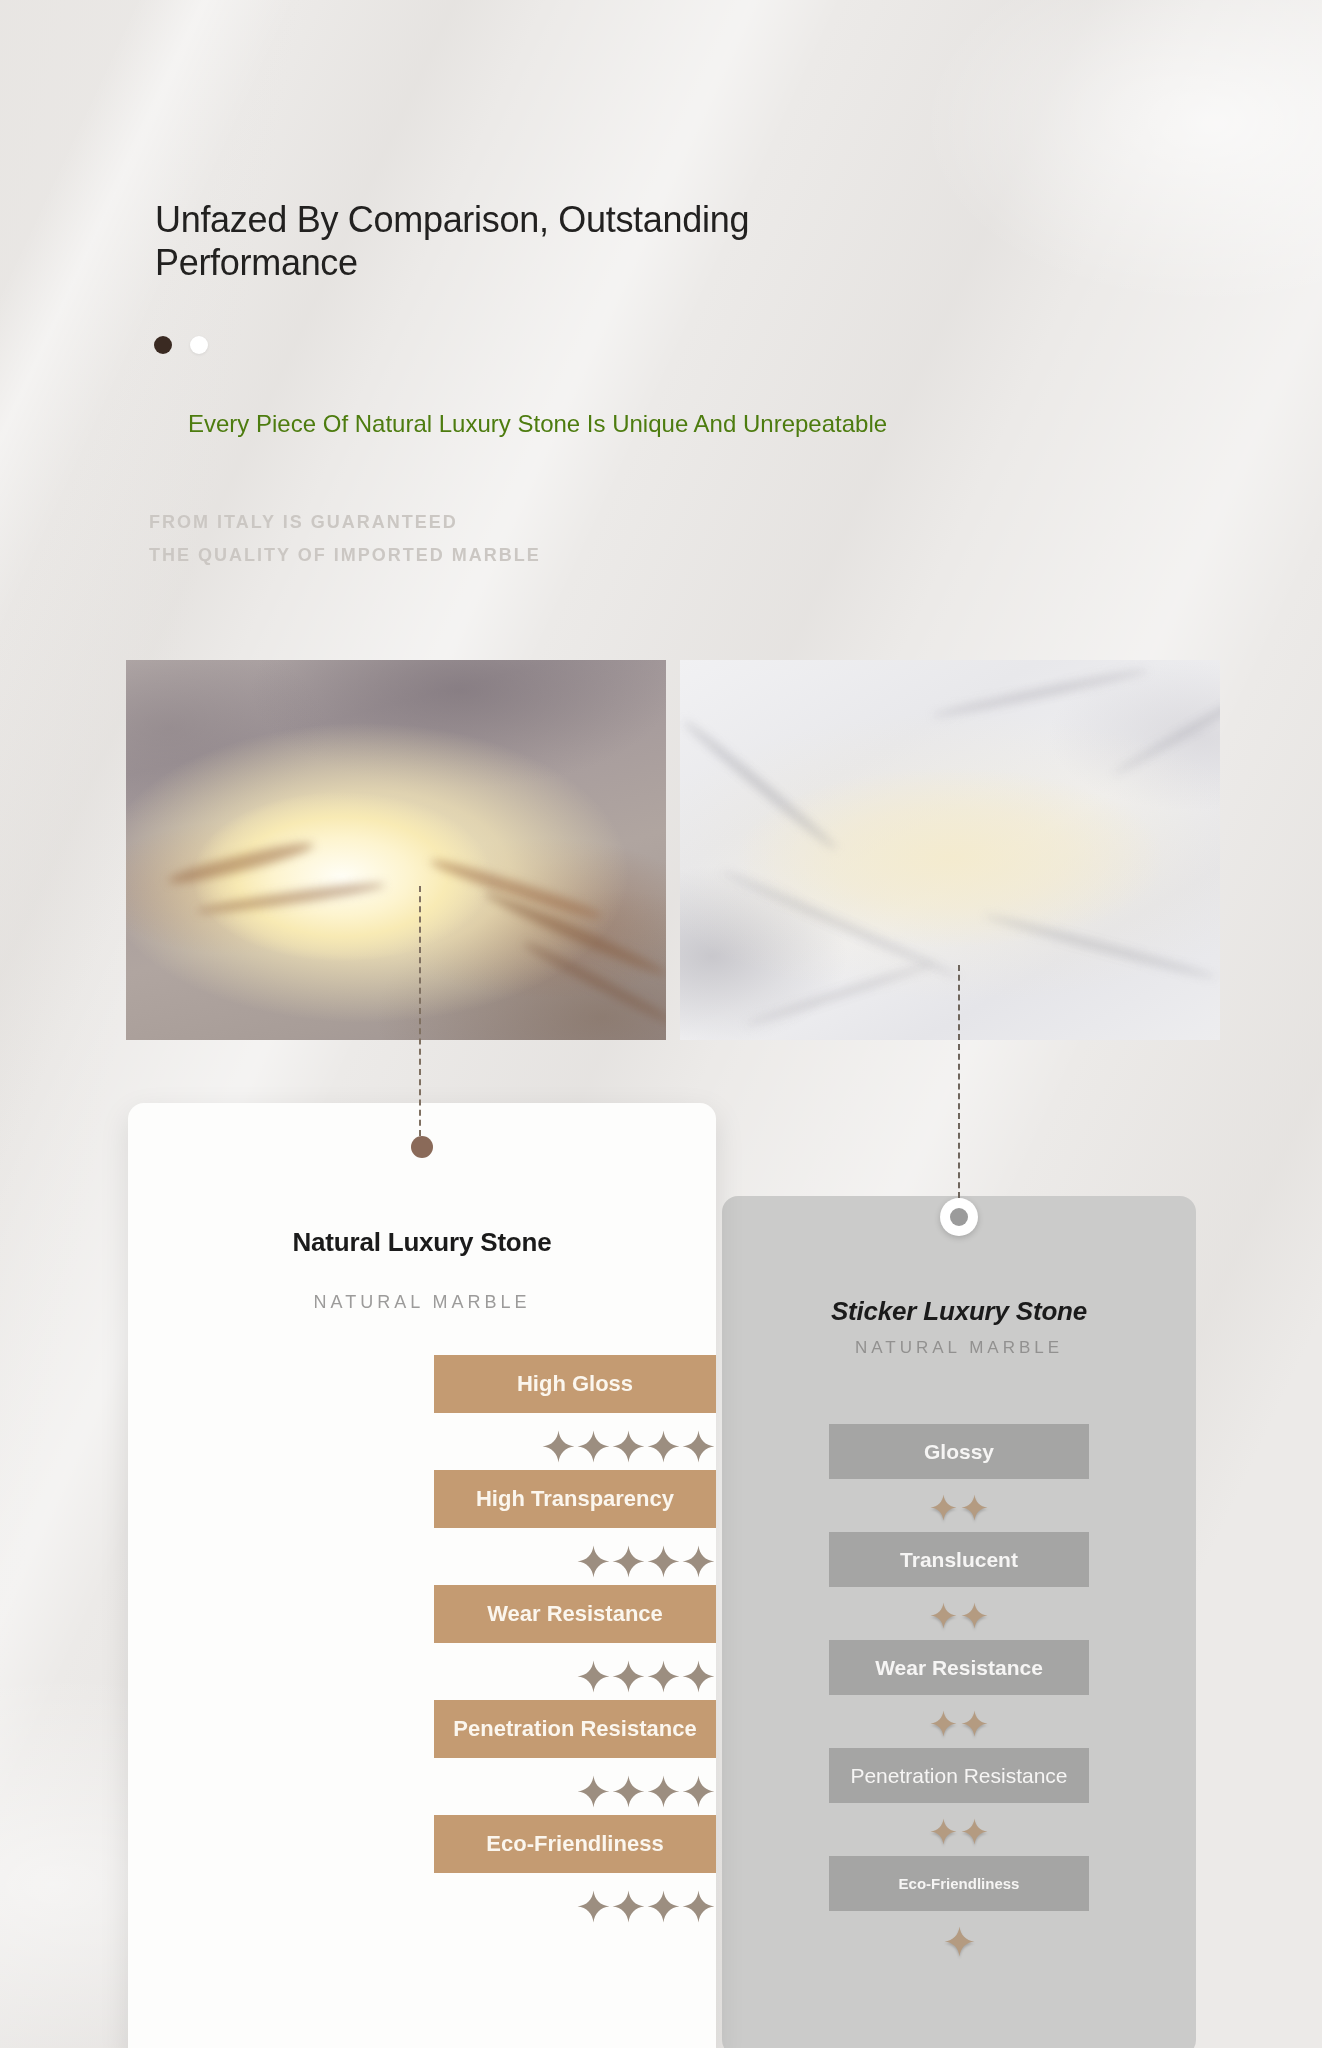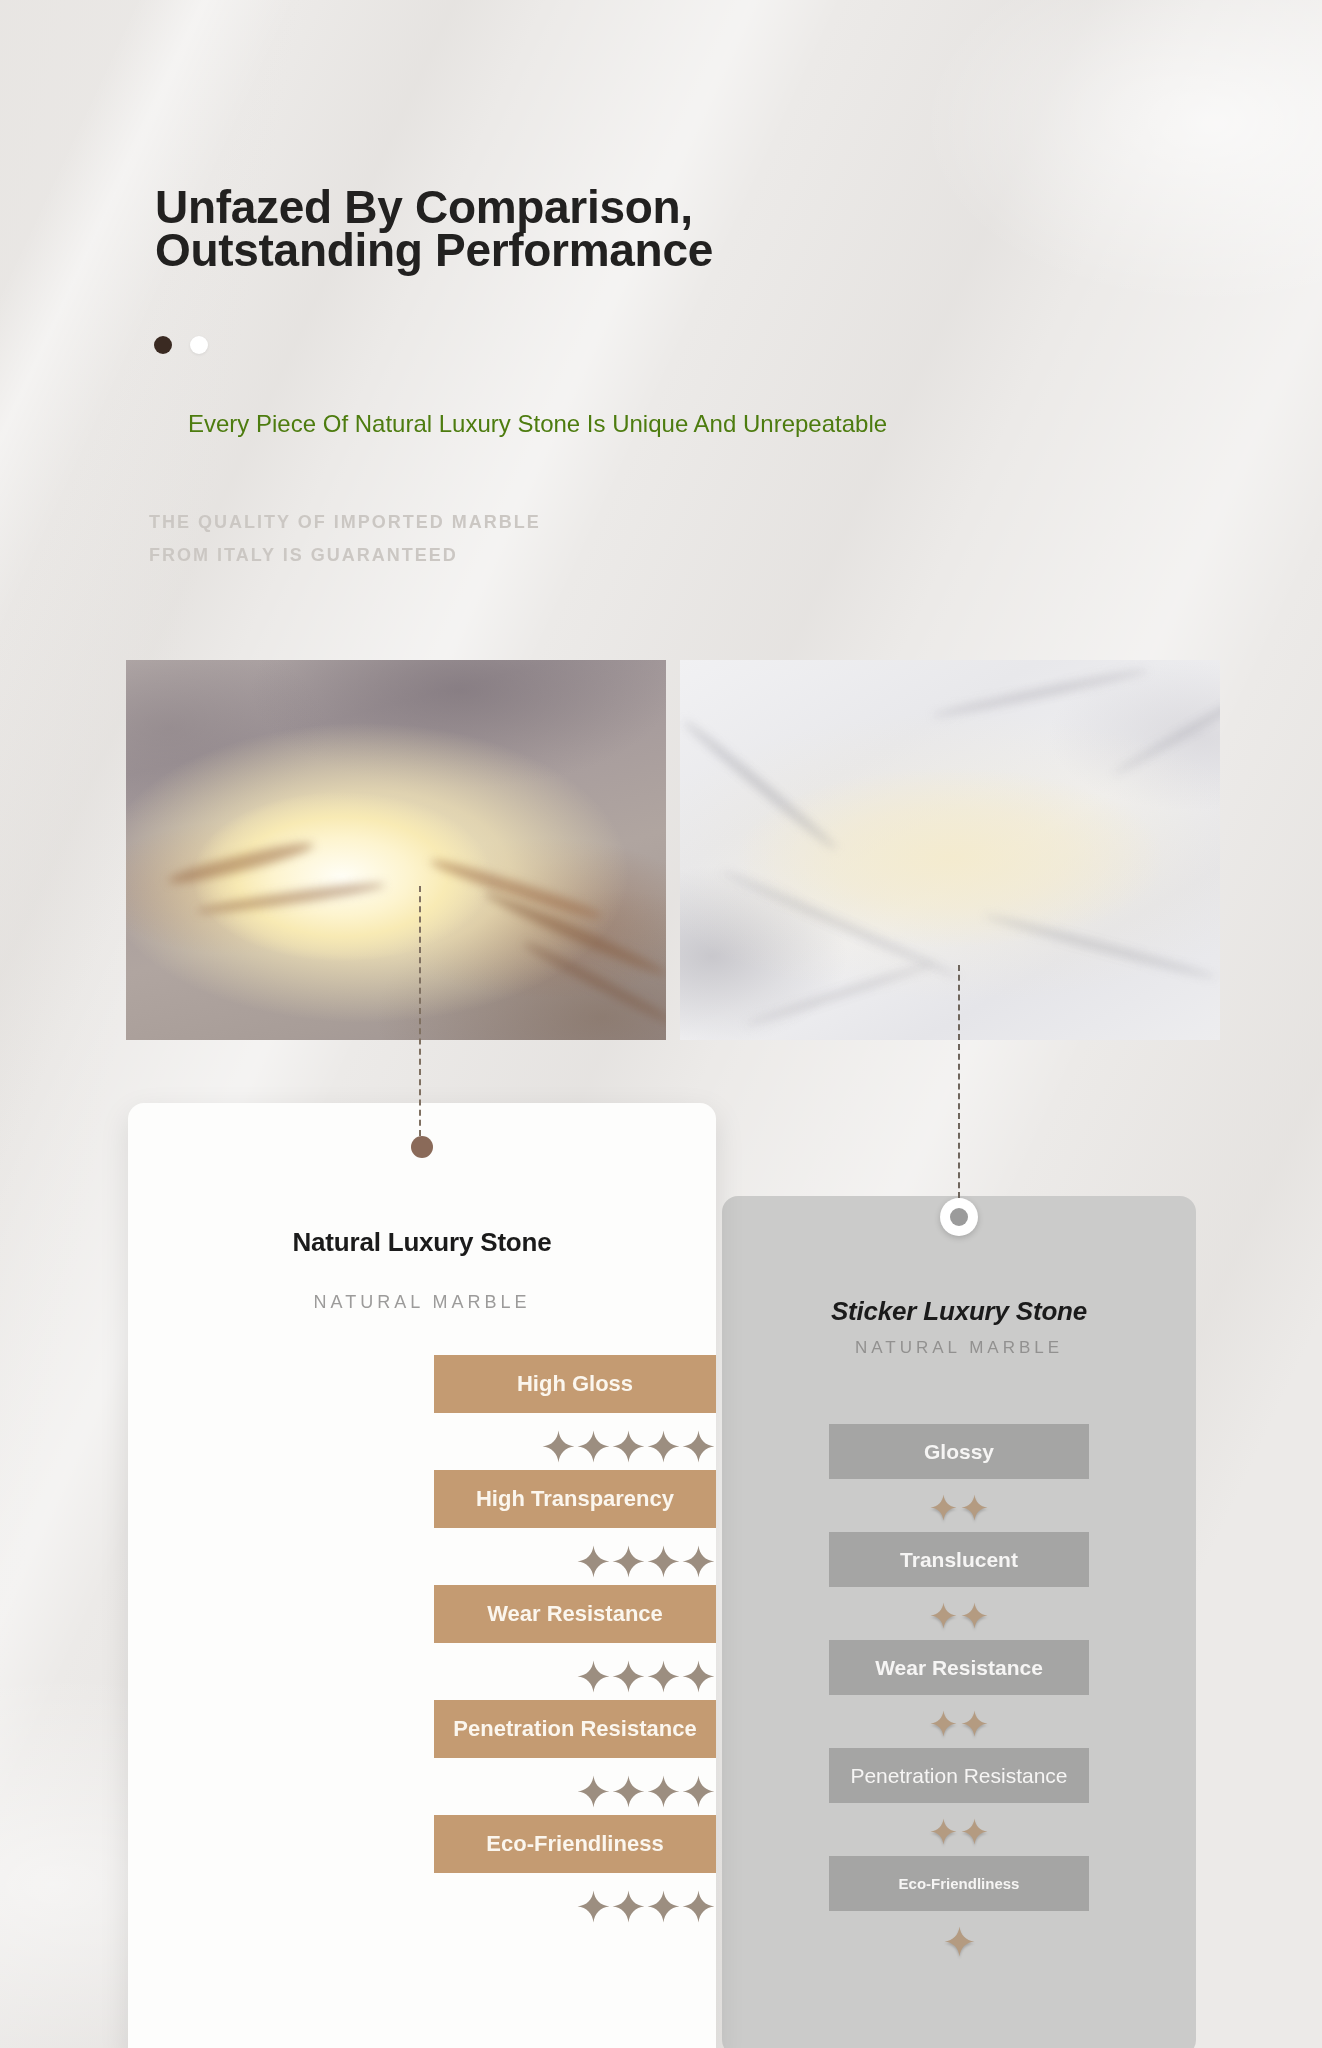--- a/index.html
+++ b/index.html
@@ -10,22 +10,22 @@
     background:
       radial-gradient(ellipse 420px 260px at 92% 6%, rgba(255,255,255,.65), rgba(255,255,255,0) 70%),
       radial-gradient(ellipse 500px 300px at 4% 92%, rgba(255,255,255,.55), rgba(255,255,255,0) 70%),
       linear-gradient(115deg, rgba(255,255,255,0) 6%, rgba(255,255,255,.5) 9%, rgba(255,255,255,0) 13%,
         rgba(214,210,206,.28) 20%, rgba(255,255,255,0) 24%,
         rgba(255,255,255,.45) 33%, rgba(255,255,255,0) 37%,
         rgba(210,206,203,.25) 48%, rgba(255,255,255,0) 53%,
         rgba(255,255,255,.4) 64%, rgba(255,255,255,0) 69%,
         rgba(213,209,205,.28) 80%, rgba(255,255,255,0) 85%),
       linear-gradient(100deg, rgba(223,219,215,.3) 0%, rgba(255,255,255,0) 18%);}
-  .page-title{position:absolute;left:155px;top:186px;width:724px;margin:0;
-    font-size:46px;line-height:43px;font-weight:700;letter-spacing:-.3px;color:#222120;}
+  .page-title{position:absolute;left:155px;top:198px;width:724px;margin:0;
+    font-size:36px;line-height:43px;font-weight:400;letter-spacing:-.3px;color:#222120;}
   .dots{position:absolute;left:154px;top:336px;display:flex;gap:18px;}
   .dot{width:18px;height:18px;border-radius:50%;}
   .dot-active{background:#3a2a22;}
   .dot-inactive{background:#ffffff;box-shadow:0 1px 3px rgba(0,0,0,.08);}
   .page-subtitle{position:absolute;left:172px;top:394px;margin:16px;
     font-size:24px;color:#4d7c0f;white-space:nowrap;}
   .watermark{position:absolute;left:149px;top:506px;
     font-size:18px;font-weight:700;letter-spacing:2px;line-height:33px;color:#cbc7c3;}
   
   .photo{position:absolute;top:660px;width:540px;height:380px;overflow:hidden;}
@@ -98,22 +98,22 @@
   <h1 class="page-title">Unfazed By Comparison, Outstanding Performance</h1>
 
   <div class="dots">
     <span class="dot dot-active"></span>
     <span class="dot dot-inactive"></span>
   </div>
 
   <p class="page-subtitle">Every Piece Of Natural Luxury Stone Is Unique And Unrepeatable</p>
 
   <div class="watermark">
+    <div>FROM ITALY IS GUARANTEED</div>
     <div>THE QUALITY OF IMPORTED MARBLE</div>
-    <div>FROM ITALY IS GUARANTEED</div>
   </div>
 
   <div class="photo photo-left">
     <div class="vein" style="left:40px;top:195px;width:150px;height:16px;transform:rotate(-14deg);background:rgba(146,95,60,.5);"></div>
     <div class="vein" style="left:70px;top:232px;width:190px;height:12px;transform:rotate(-8deg);background:rgba(140,90,58,.45);"></div>
     <div class="vein" style="left:300px;top:222px;width:180px;height:14px;transform:rotate(18deg);background:rgba(150,98,62,.5);"></div>
     <div class="vein" style="left:350px;top:268px;width:200px;height:12px;transform:rotate(24deg);background:rgba(130,85,55,.5);"></div>
     <div class="vein" style="left:388px;top:318px;width:170px;height:10px;transform:rotate(28deg);background:rgba(120,80,55,.45);"></div>
   </div>
 

